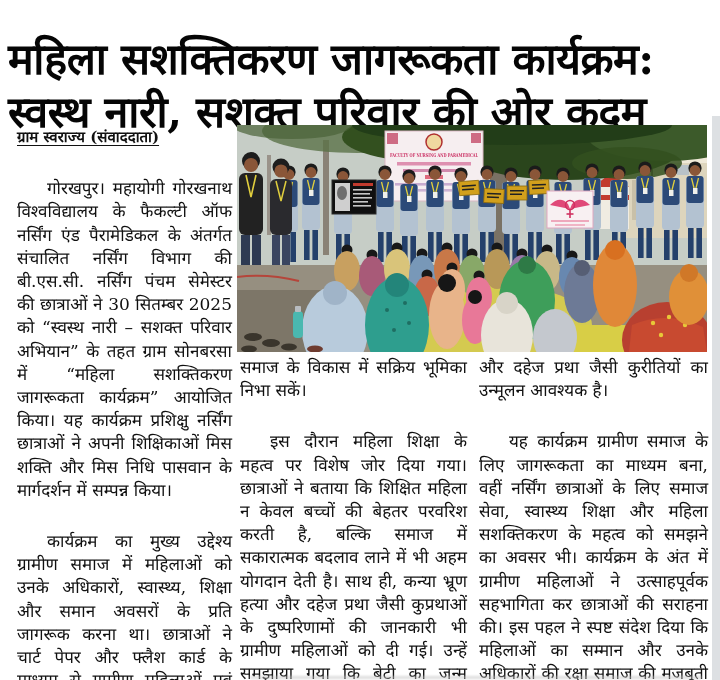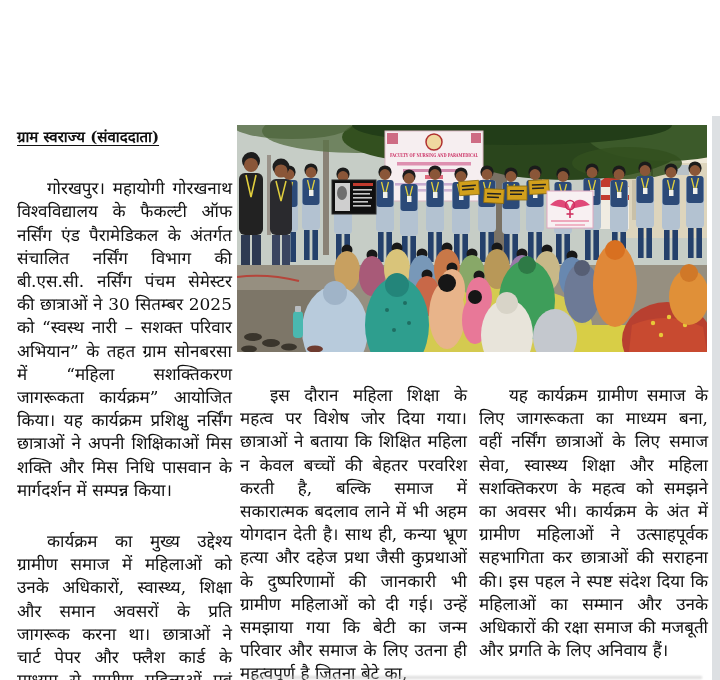--- a/index.html
+++ b/index.html
@@ -22,20 +22,24 @@
   .photo svg{display:block;}
   .page-edge{position:absolute;left:712px;top:116px;width:8px;height:564px;background:#dde0e3;}
   .bottom-shadow{position:absolute;left:250px;top:676px;width:452px;height:3px;
                  background:#c4c4c4;opacity:.55;filter:blur(1px);}
 </style>
 </head>
 <body>
 
 <div class="page">
 
+  <h1 class="headline">
+    <span class="hl">महिला सशक्तिकरण जागरूकता कार्यक्रम:</span>
+    <span class="hl">स्वस्थ नारी, सशक्त परिवार की ओर कदम</span>
+  </h1>
 
   <div class="col col1">
     <p class="byline">ग्राम स्वराज्य (संवाददाता)</p>
     <p class="indent">गोरखपुर। महायोगी गोरखनाथ विश्वविद्यालय के फैकल्टी ऑफ नर्सिंग एंड पैरामेडिकल के अंतर्गत संचालित नर्सिंग विभाग की बी.एस.सी. नर्सिंग पंचम सेमेस्टर की छात्राओं ने 30 सितम्बर 2025 को “स्वस्थ नारी – सशक्त परिवार अभियान” के तहत ग्राम सोनबरसा में “महिला सशक्तिकरण जागरूकता कार्यक्रम” आयोजित किया। यह कार्यक्रम प्रशिक्षु नर्सिंग छात्राओं ने अपनी शिक्षिकाओं मिस शक्ति और मिस निधि पासवान के मार्गदर्शन में सम्पन्न किया।</p>
     <p class="indent">कार्यक्रम का मुख्य उद्देश्य ग्रामीण समाज में महिलाओं को उनके अधिकारों, स्वास्थ्य, शिक्षा और समान अवसरों के प्रति जागरूक करना था। छात्राओं ने चार्ट पेपर और फ्लैश कार्ड के माध्यम से ग्रामीण महिलाओं एवं युवतियों को बताया कि महिला सशक्तिकरण का अर्थ है महिलाओं को समान अधिकार, सम्मान और निर्णय लेने की स्वतंत्रता देना, ताकि वे परिवार और</p>
   </div>
 
   <figure class="photo" style="margin:0">
     <svg width="470" height="227" viewBox="0 0 470 227" xmlns="http://www.w3.org/2000/svg">
       <defs>
@@ -253,22 +257,24 @@
         <ellipse cx="16" cy="212" rx="9" ry="4"></ellipse>
         <ellipse cx="34" cy="218" rx="9" ry="4"></ellipse>
         <ellipse cx="52" cy="222" rx="8" ry="3.5"></ellipse>
         <ellipse cx="12" cy="224" rx="8" ry="3.5"></ellipse>
         <ellipse cx="78" cy="224" rx="8" ry="3.5" fill="#6e3c30"></ellipse>
       </g>
     </svg>
   </figure>
 
   <div class="col col2">
+    <p>समाज के विकास में सक्रिय भूमिका निभा सकें।</p>
     <p class="indent">इस दौरान महिला शिक्षा के महत्व पर विशेष जोर दिया गया। छात्राओं ने बताया कि शिक्षित महिला न केवल बच्चों की बेहतर परवरिश करती है, बल्कि समाज में सकारात्मक बदलाव लाने में भी अहम योगदान देती है। साथ ही, कन्या भ्रूण हत्या और दहेज प्रथा जैसी कुप्रथाओं के दुष्परिणामों की जानकारी भी ग्रामीण महिलाओं को दी गई। उन्हें समझाया गया कि बेटी का जन्म परिवार और समाज के लिए उतना ही महत्वपूर्ण है जितना बेटे का,</p>
   </div>
 
   <div class="col col3">
+    <p>और दहेज प्रथा जैसी कुरीतियों का उन्मूलन आवश्यक है।</p>
     <p class="indent">यह कार्यक्रम ग्रामीण समाज के लिए जागरूकता का माध्यम बना, वहीं नर्सिंग छात्राओं के लिए समाज सेवा, स्वास्थ्य शिक्षा और महिला सशक्तिकरण के महत्व को समझने का अवसर भी। कार्यक्रम के अंत में ग्रामीण महिलाओं ने उत्साहपूर्वक सहभागिता कर छात्राओं की सराहना की। इस पहल ने स्पष्ट संदेश दिया कि महिलाओं का सम्मान और उनके अधिकारों की रक्षा समाज की मजबूती और प्रगति के लिए अनिवाय हैं।</p>
   </div>
 
   <div class="page-edge"></div>
   <div class="bottom-shadow"></div>
 </div>
 
 </body></html>

